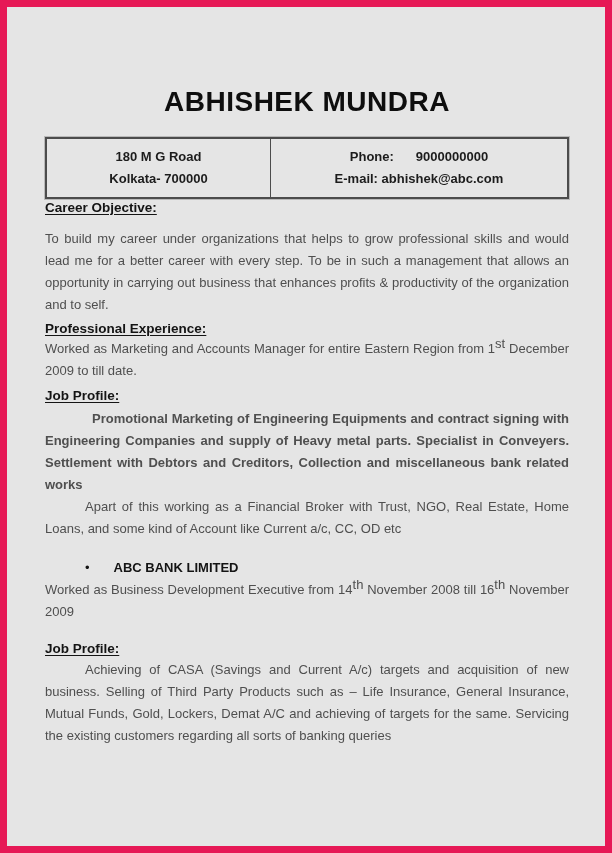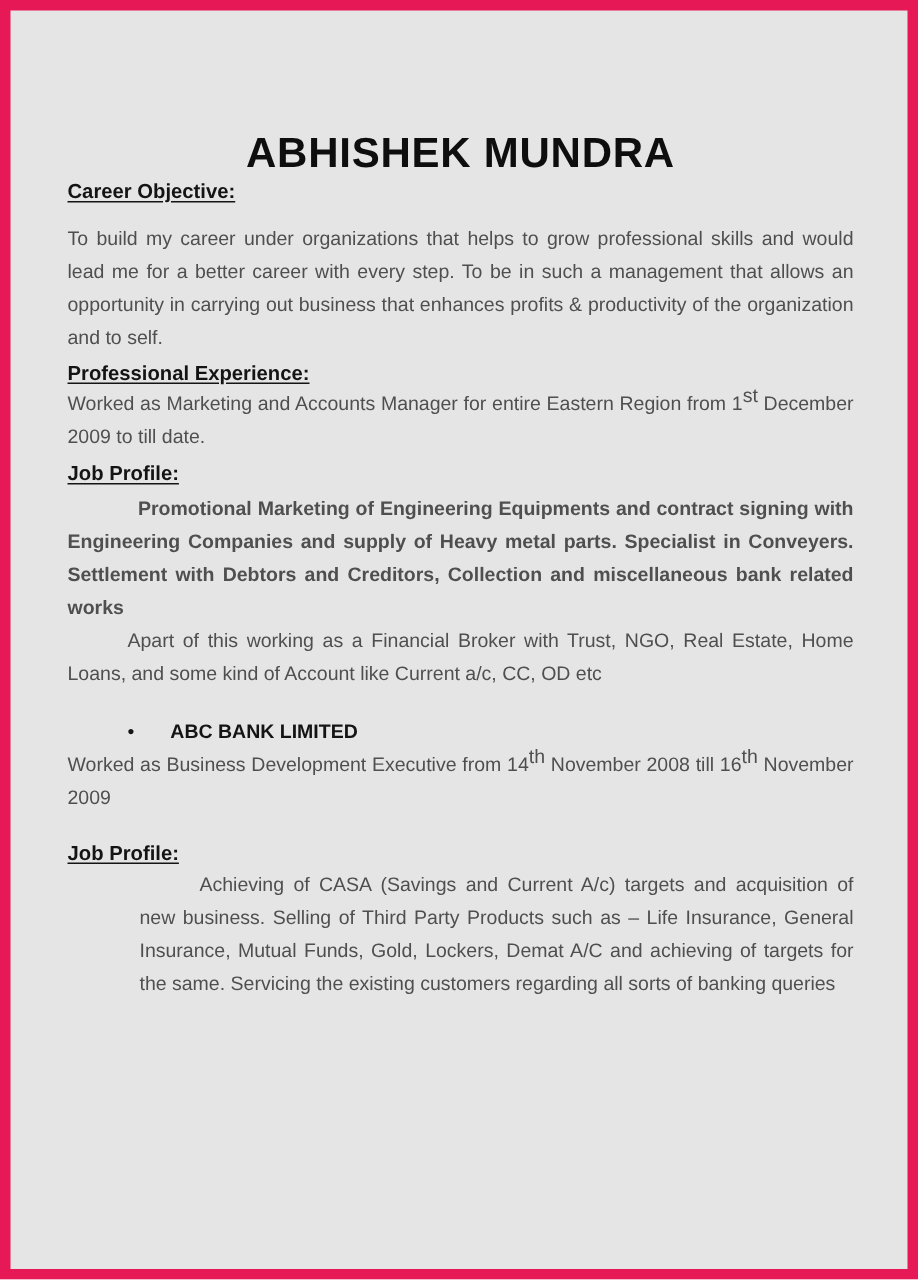--- a/index.html
+++ b/index.html
@@ -60,21 +60,21 @@
   .para {
     margin: 0;
     font-size: 13px;
     line-height: 22px;
     color: #4f4f4f;
     text-align: justify;
   }
   .p-career { margin-top: 11px; }
   .p-jp1a   { margin-top: 3px;  text-indent: 47px; font-weight: bold; }
   .p-jp1b   { text-indent: 40px; }
-  .p-jp2    { margin-top: 1px;  text-indent: 40px; margin-left: 48px; }
+  .p-jp2    { margin-top: 1px;  text-indent: 40px; }
   .company {
     margin: 11px 0 0 0;
     padding-left: 40px;
     font-size: 13px;
     line-height: 22px;
     font-weight: 700;
     color: #141414;
   }
   .bullet-line {
     display: flex;
@@ -101,20 +101,34 @@
   }
 </style>
 </head>
 <body>
 
 <div class="page">
   <div class="content">
 
     <h1 class="name">ABHISHEK MUNDRA</h1>
 
+    <table class="contact-table">
+      <tbody>
+          <tr>
+        <td class="addr">
+          <div>180 M G Road</div>
+          <div>Kolkata- 700000</div>
+        </td>
+        <td>
+          <div><span>Phone:</span><span class="phone-gap">9000000000</span></div>
+          <div>E-mail: abhishek@abc.com</div>
+        </td>
+      </tr>
+    </tbody>
+      </table>
 
     <h2 class="heading h-career">Career Objective:</h2>
     <p class="para p-career">To build my career under organizations that helps to grow professional skills and would lead me for a better career with every step. To be in such a management that allows an opportunity in carrying out business that enhances profits &amp; productivity of the organization and to self.</p>
 
     <h2 class="heading h-prof">Professional Experience:</h2>
 
     <p class="para"><span>Worked as Marketing and Accounts Manager for entire Eastern Region from 1</span><sup>st</sup><span> December 2009 to till date.</span></p>
 
     <h2 class="heading h-jp1">Job Profile:</h2>
     <p class="para p-jp1a">Promotional Marketing of Engineering Equipments and contract signing with Engineering Companies and supply of Heavy metal parts. Specialist in Conveyers. Settlement with Debtors and Creditors, Collection and miscellaneous bank related works</p>

